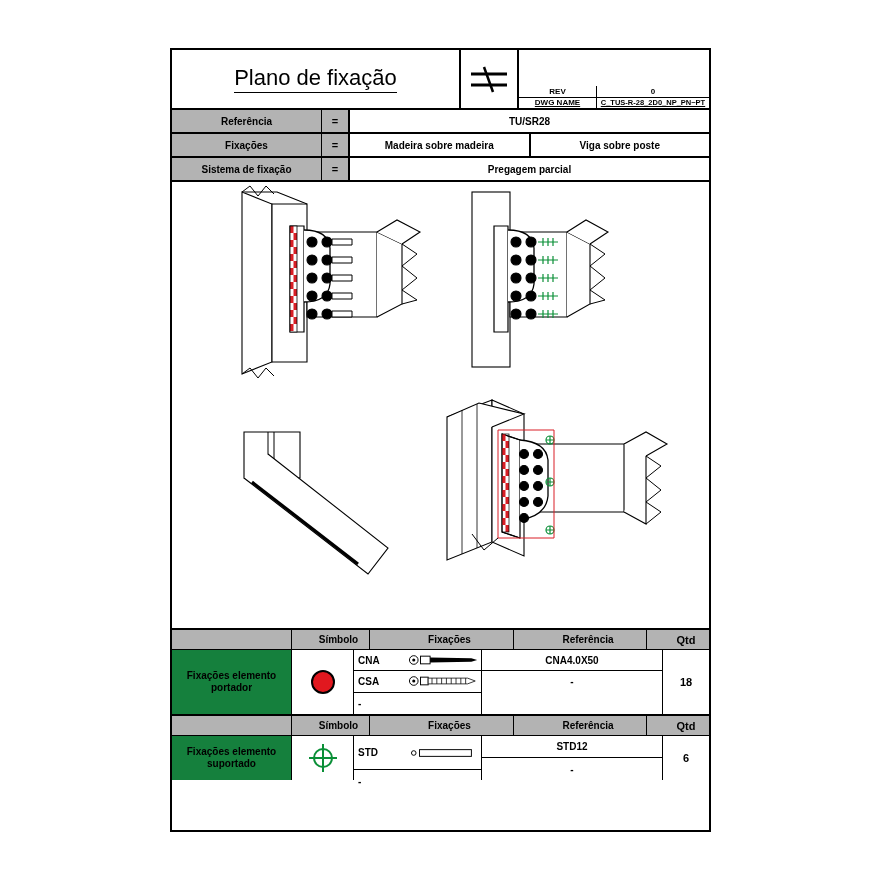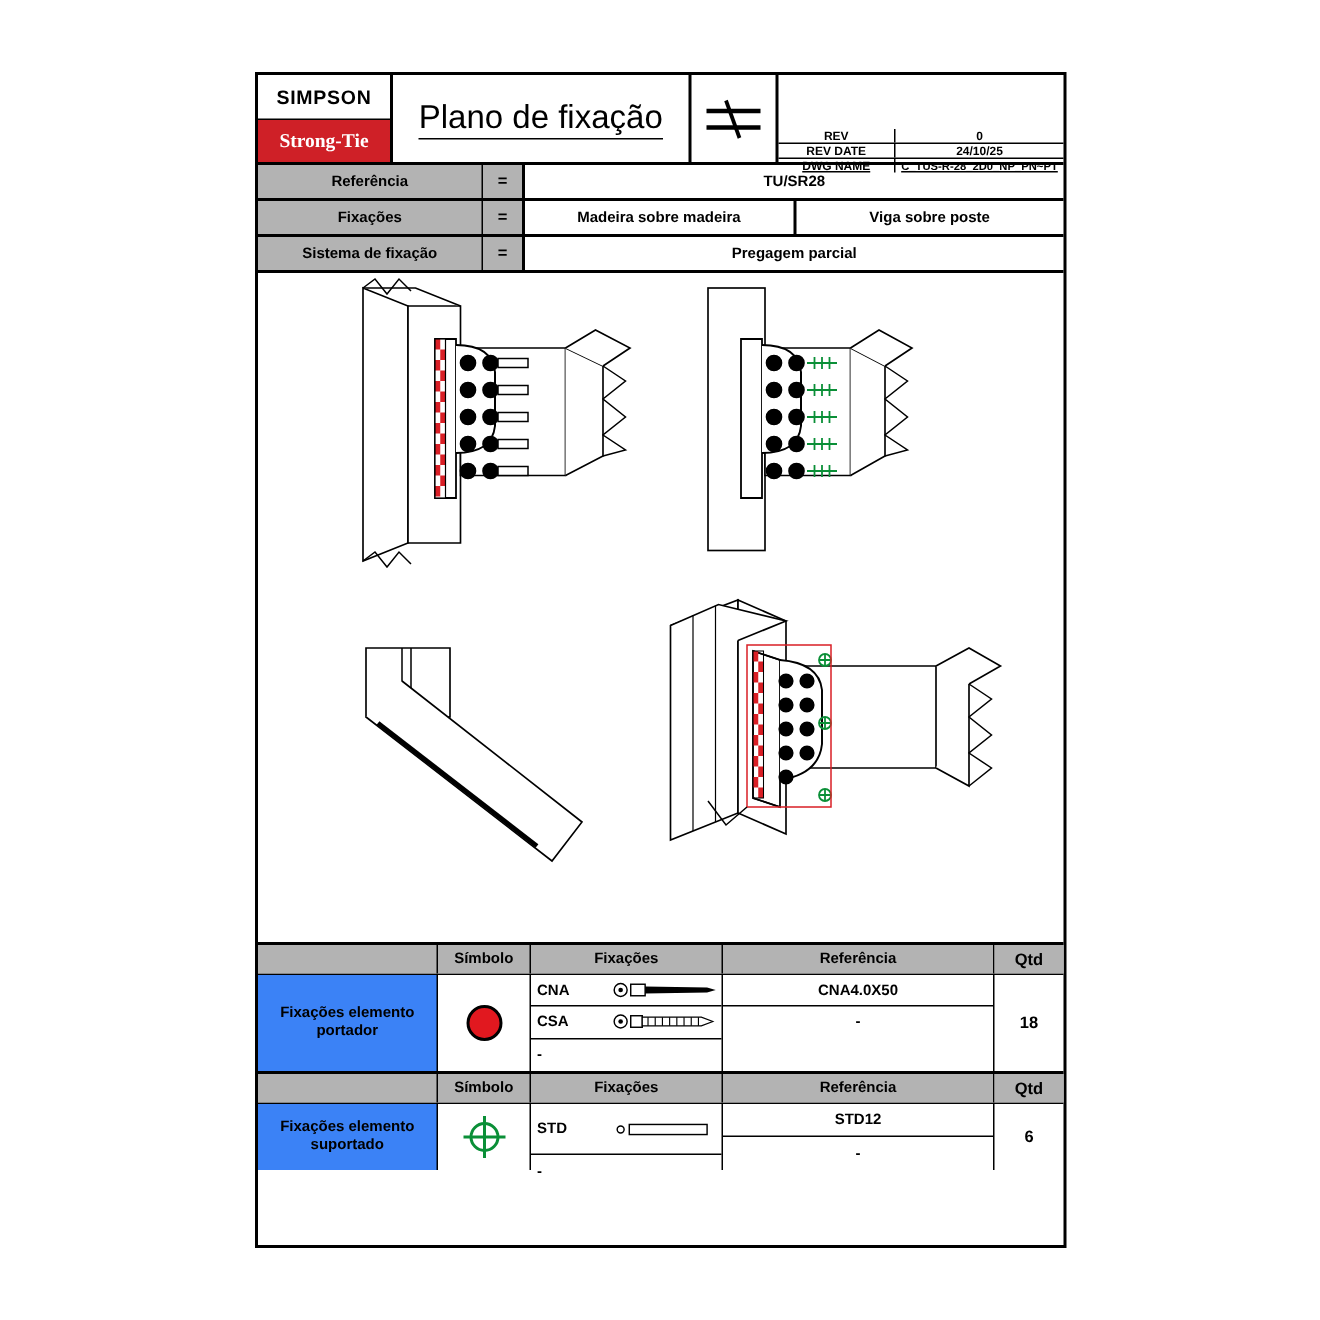--- a/index.html
+++ b/index.html
@@ -28,62 +28,54 @@
   .inforow .eq{width:28px;background:#b3b3b3;border-right:2px solid #000;display:flex;align-items:center;justify-content:center;font-size:11px;font-weight:bold;box-sizing:border-box;}
   .inforow .val{flex:1;display:flex;align-items:center;justify-content:center;font-size:10px;font-weight:bold;box-sizing:border-box;text-align:right;}
   .inforow .val + .val{border-left:2px solid #000;}
 
   
   .drawing{position:relative;height:448px;border-bottom:2px solid #000;box-sizing:border-box;overflow:hidden;}
 
   
   .legend{border-bottom:2px solid #000;box-sizing:border-box;}
   .legend:last-child{border-bottom:none;}
-  .lg-head{display:flex;height:20px;background:#b3b3b3;border-bottom:1.5px solid #000;box-sizing:border-box;font-size:10px;font-weight:bold;}
+  .lg-head{display:flex;height:20px;background:#b3b3b3;border-bottom:1.5px solid #000;box-sizing:border-box;font-size:10px;font-weight:bold;gap:16px;}
   .lg-body{display:flex;height:64px;box-sizing:border-box;}
-  .c-name{width:120px;border-right:1.5px solid #000;box-sizing:border-box;display:flex;align-items:center;justify-content:center;text-align:center;background:#3b82f6;font-size:10px;font-weight:bold;line-height:1.25;}
+  .c-name{width:120px;border-right:1.5px solid #000;box-sizing:border-box;display:flex;align-items:center;justify-content:center;text-align:center;background:#15803d;font-size:10px;font-weight:bold;line-height:1.25;}
   .c-sym{width:62px;border-right:1.5px solid #000;box-sizing:border-box;display:flex;align-items:center;justify-content:center;}
   .c-fix{width:128px;border-right:1.5px solid #000;box-sizing:border-box;}
   .c-ref{flex:1;border-right:1.5px solid #000;box-sizing:border-box;}
   .c-qtd{width:46px;box-sizing:border-box;display:flex;align-items:center;justify-content:center;font-size:11px;font-weight:bold;}
   .lg-head .c-name,.lg-head .c-sym,.lg-head .c-fix,.lg-head .c-ref,.lg-head .c-qtd{display:flex;align-items:center;justify-content:center;background:#b3b3b3;border-bottom:none;}
   .subrow{height:21.33px;display:flex;align-items:center;border-bottom:1px solid #000;box-sizing:border-box;font-size:10px;font-weight:bold;padding-left:4px;gap:20px;}
   .subrow:last-child{border-bottom:none;}
   .c-ref .subrow{justify-content:center;padding-left:0;}
   .fasten-name{min-width:30px;}
 </style>
 </head>
 <body>
 
 <div class="page">
   <div class="sheet">
 
     <div class="titleblock">
-      <div class="logo">
-        <div class="l1">SIMPSON</div>
-        <div class="l2">Strong-Tie</div>
-      </div>
       <div class="ttl">
         <span>Plano de fixação</span>
       </div>
       <div class="symcell">
         <svg width="44" height="32" viewBox="0 0 44 32">
           <line x1="4" y1="11" x2="40" y2="11" stroke="#000" stroke-width="3"></line>
           <line x1="4" y1="22" x2="40" y2="22" stroke="#000" stroke-width="3"></line>
           <line x1="17" y1="4" x2="26" y2="29" stroke="#000" stroke-width="2.5"></line>
         </svg>
       </div>
       <div class="metagrid">
         <div class="metarow">
           <div class="k">REV</div>
           <div class="v">0</div>
-        </div>
-        <div class="metarow">
-          <div class="k">REV DATE</div>
-          <div class="v">24/10/25</div>
         </div>
         <div class="metarow dwg">
           <div class="k">DWG NAME</div>
           <div class="v">C_TUS-R-28_2D0_NP_PN~PT</div>
         </div>
       </div>
     </div>
 
     <div class="inforow">
       <div class="lbl">Referência</div>

